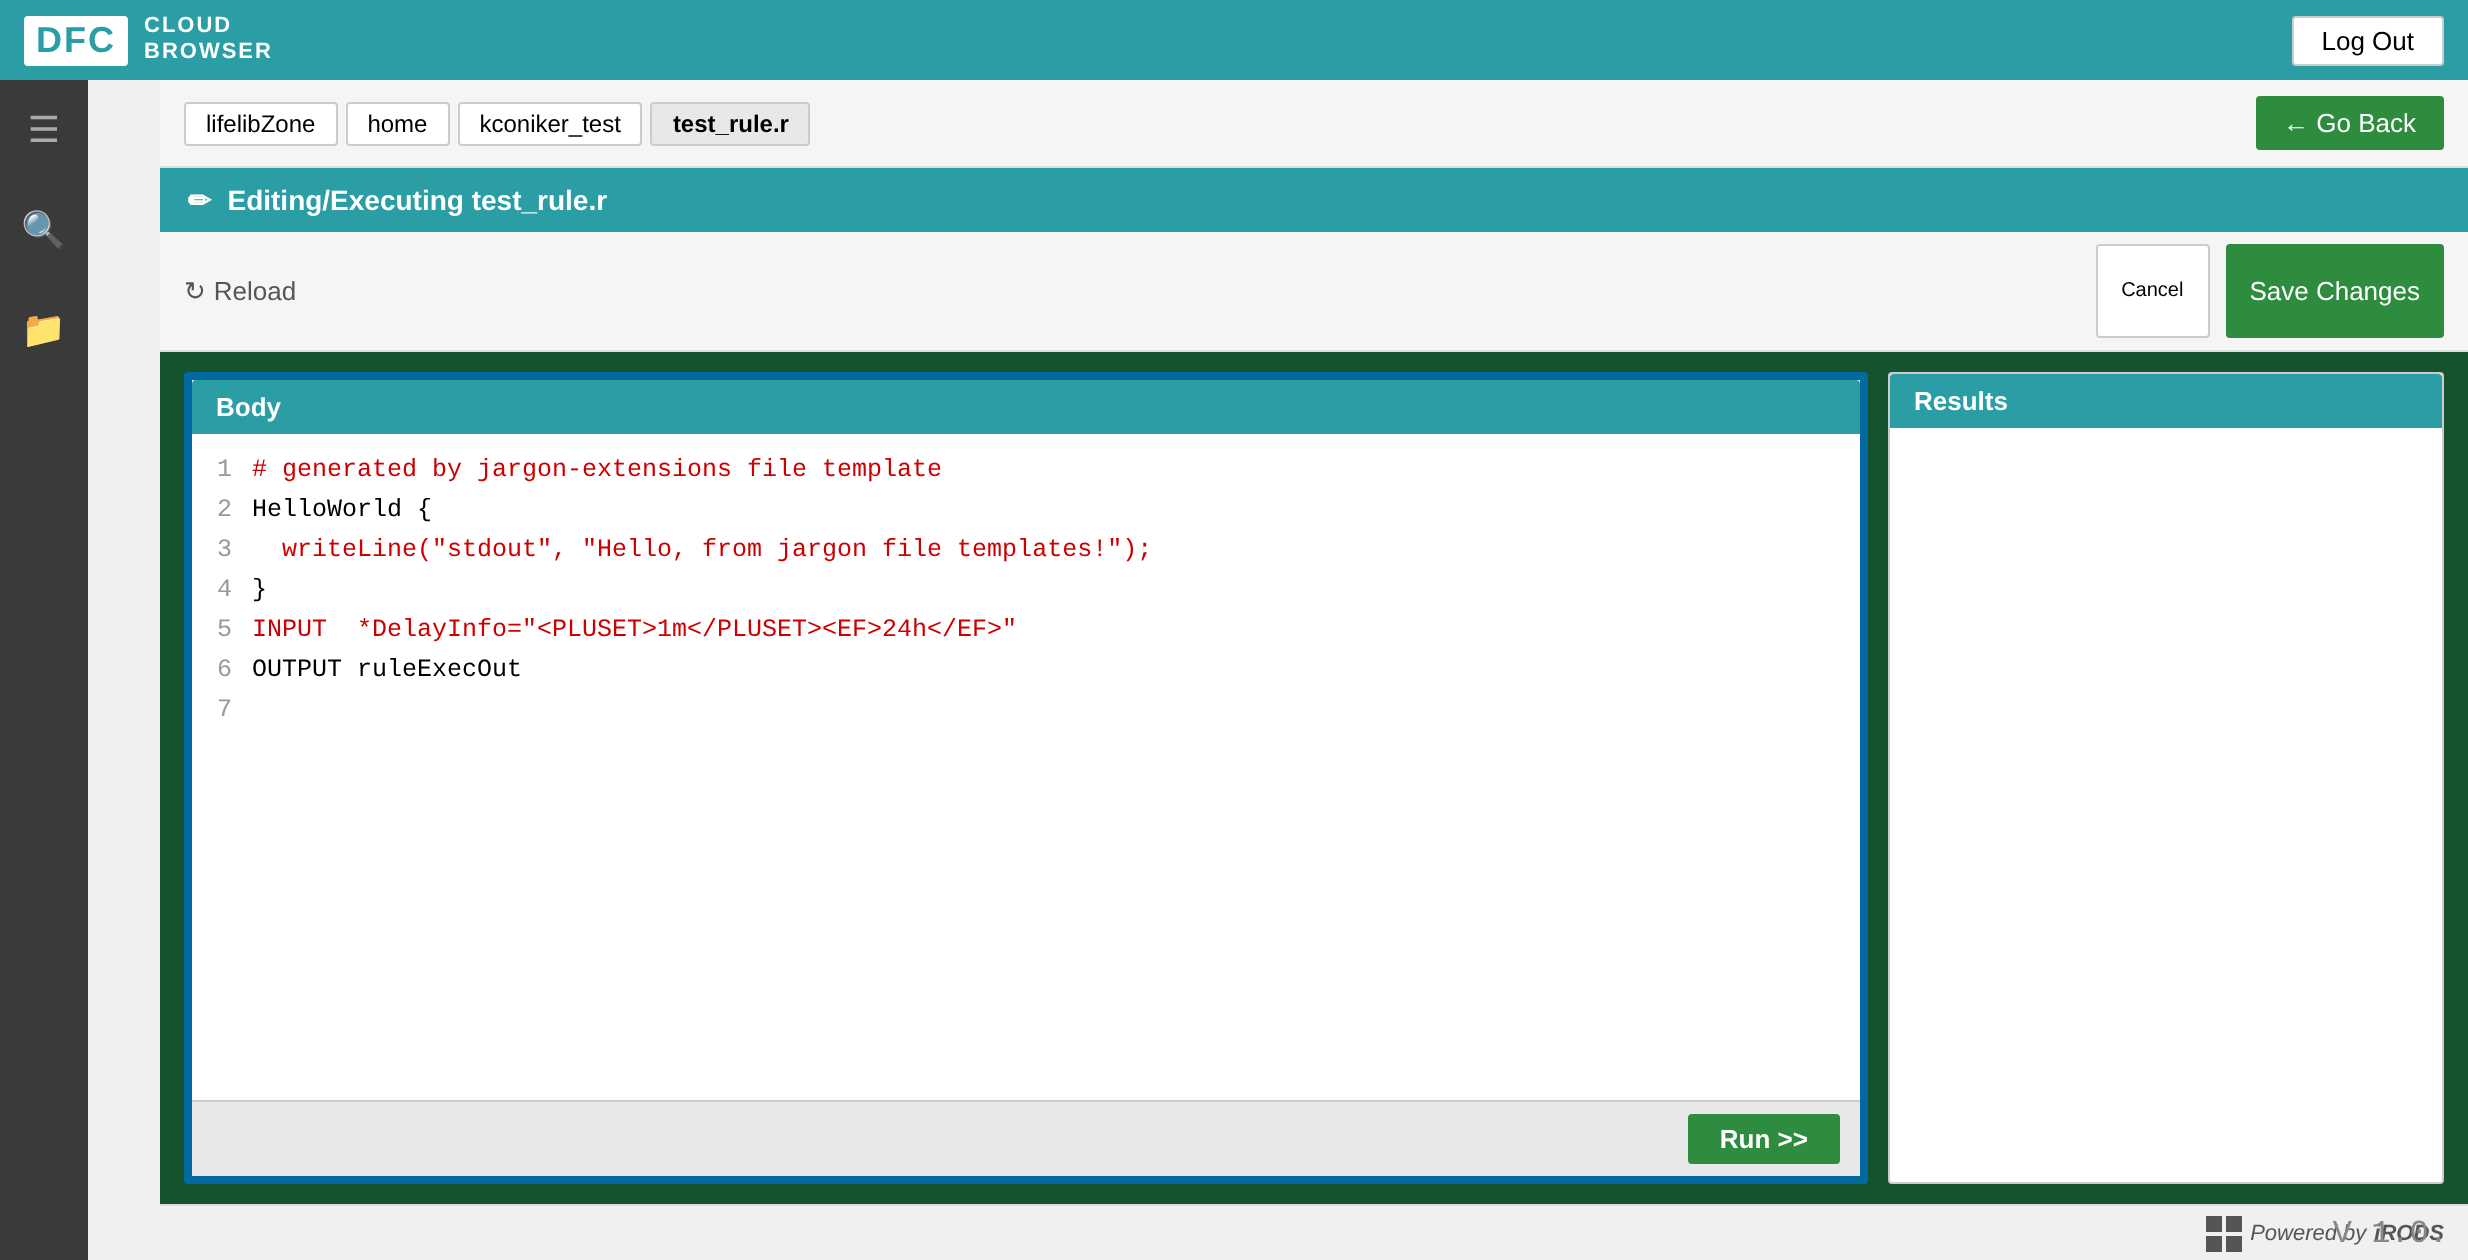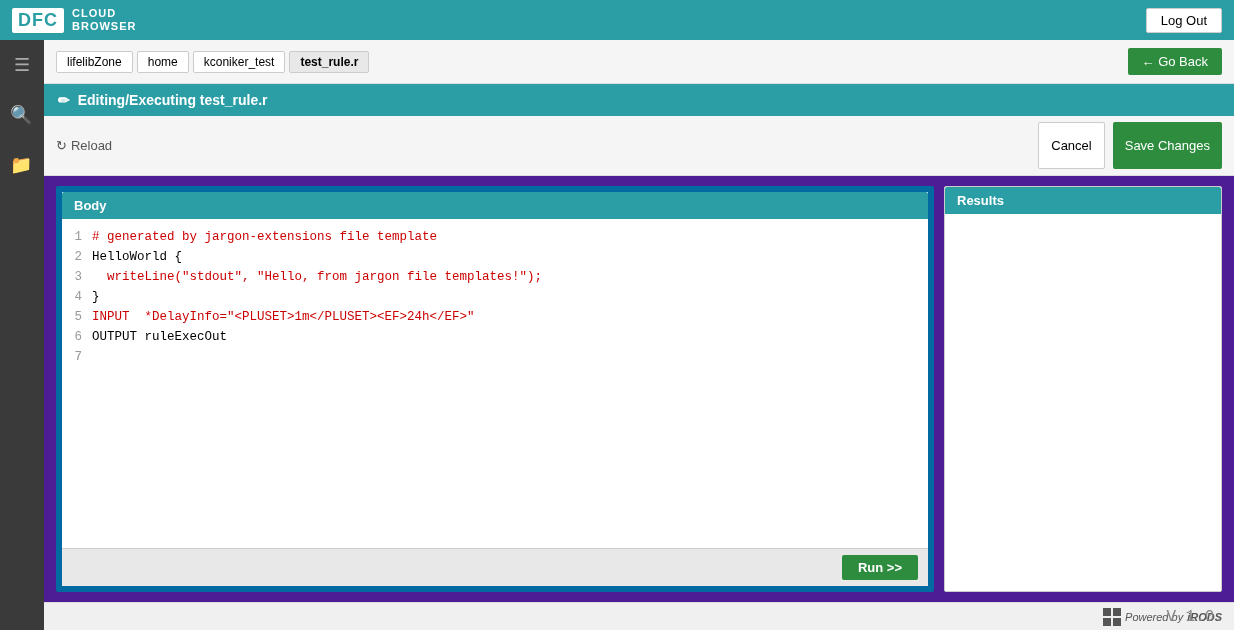--- a/index.html
+++ b/index.html
@@ -65,21 +65,22 @@
       width: 100%;
       text-align: center;
       padding: 6px 0;
     }
 
     
     .main {
       flex: 1;
       display: flex;
       flex-direction: column;
-      background: #4c1d95;
+      background: #14532d;
+      margin-left: 36px;
     }
 
     
     .breadcrumb-bar {
       background: #f5f5f5;
       padding: 8px 12px;
       display: flex;
       align-items: center;
       justify-content: space-between;
       border-bottom: 1px solid #ddd;
@@ -149,21 +150,21 @@
     .toolbar-right {
       display: flex;
       gap: 8px;
     }
     .cancel-btn {
       background: white;
       border: 1px solid #ccc;
       padding: 4px 12px;
       cursor: pointer;
       border-radius: 2px;
-      font-size: 13px;
+      font-size: 10px;
     }
     .save-btn {
       background: #2d8c3e;
       color: white;
       border: none;
       padding: 16px 12px;
       cursor: pointer;
       border-radius: 2px;
       font-size: 13px;
     }
@@ -172,21 +173,21 @@
     .editor-container {
       display: flex;
       flex: 1;
       padding: 10px 12px;
       gap: 10px;
       overflow: hidden;
     }
 
     .editor-panel {
       flex: 1;
-      border: 6px solid #0369a1;
+      border: 4px solid #0369a1;
       border-radius: 2px;
       display: flex;
       flex-direction: column;
       background: white;
       justify-content: flex-end;
     }
     .panel-header {
       background: #2a9da5;
       color: white;
       padding: 6px 12px;

